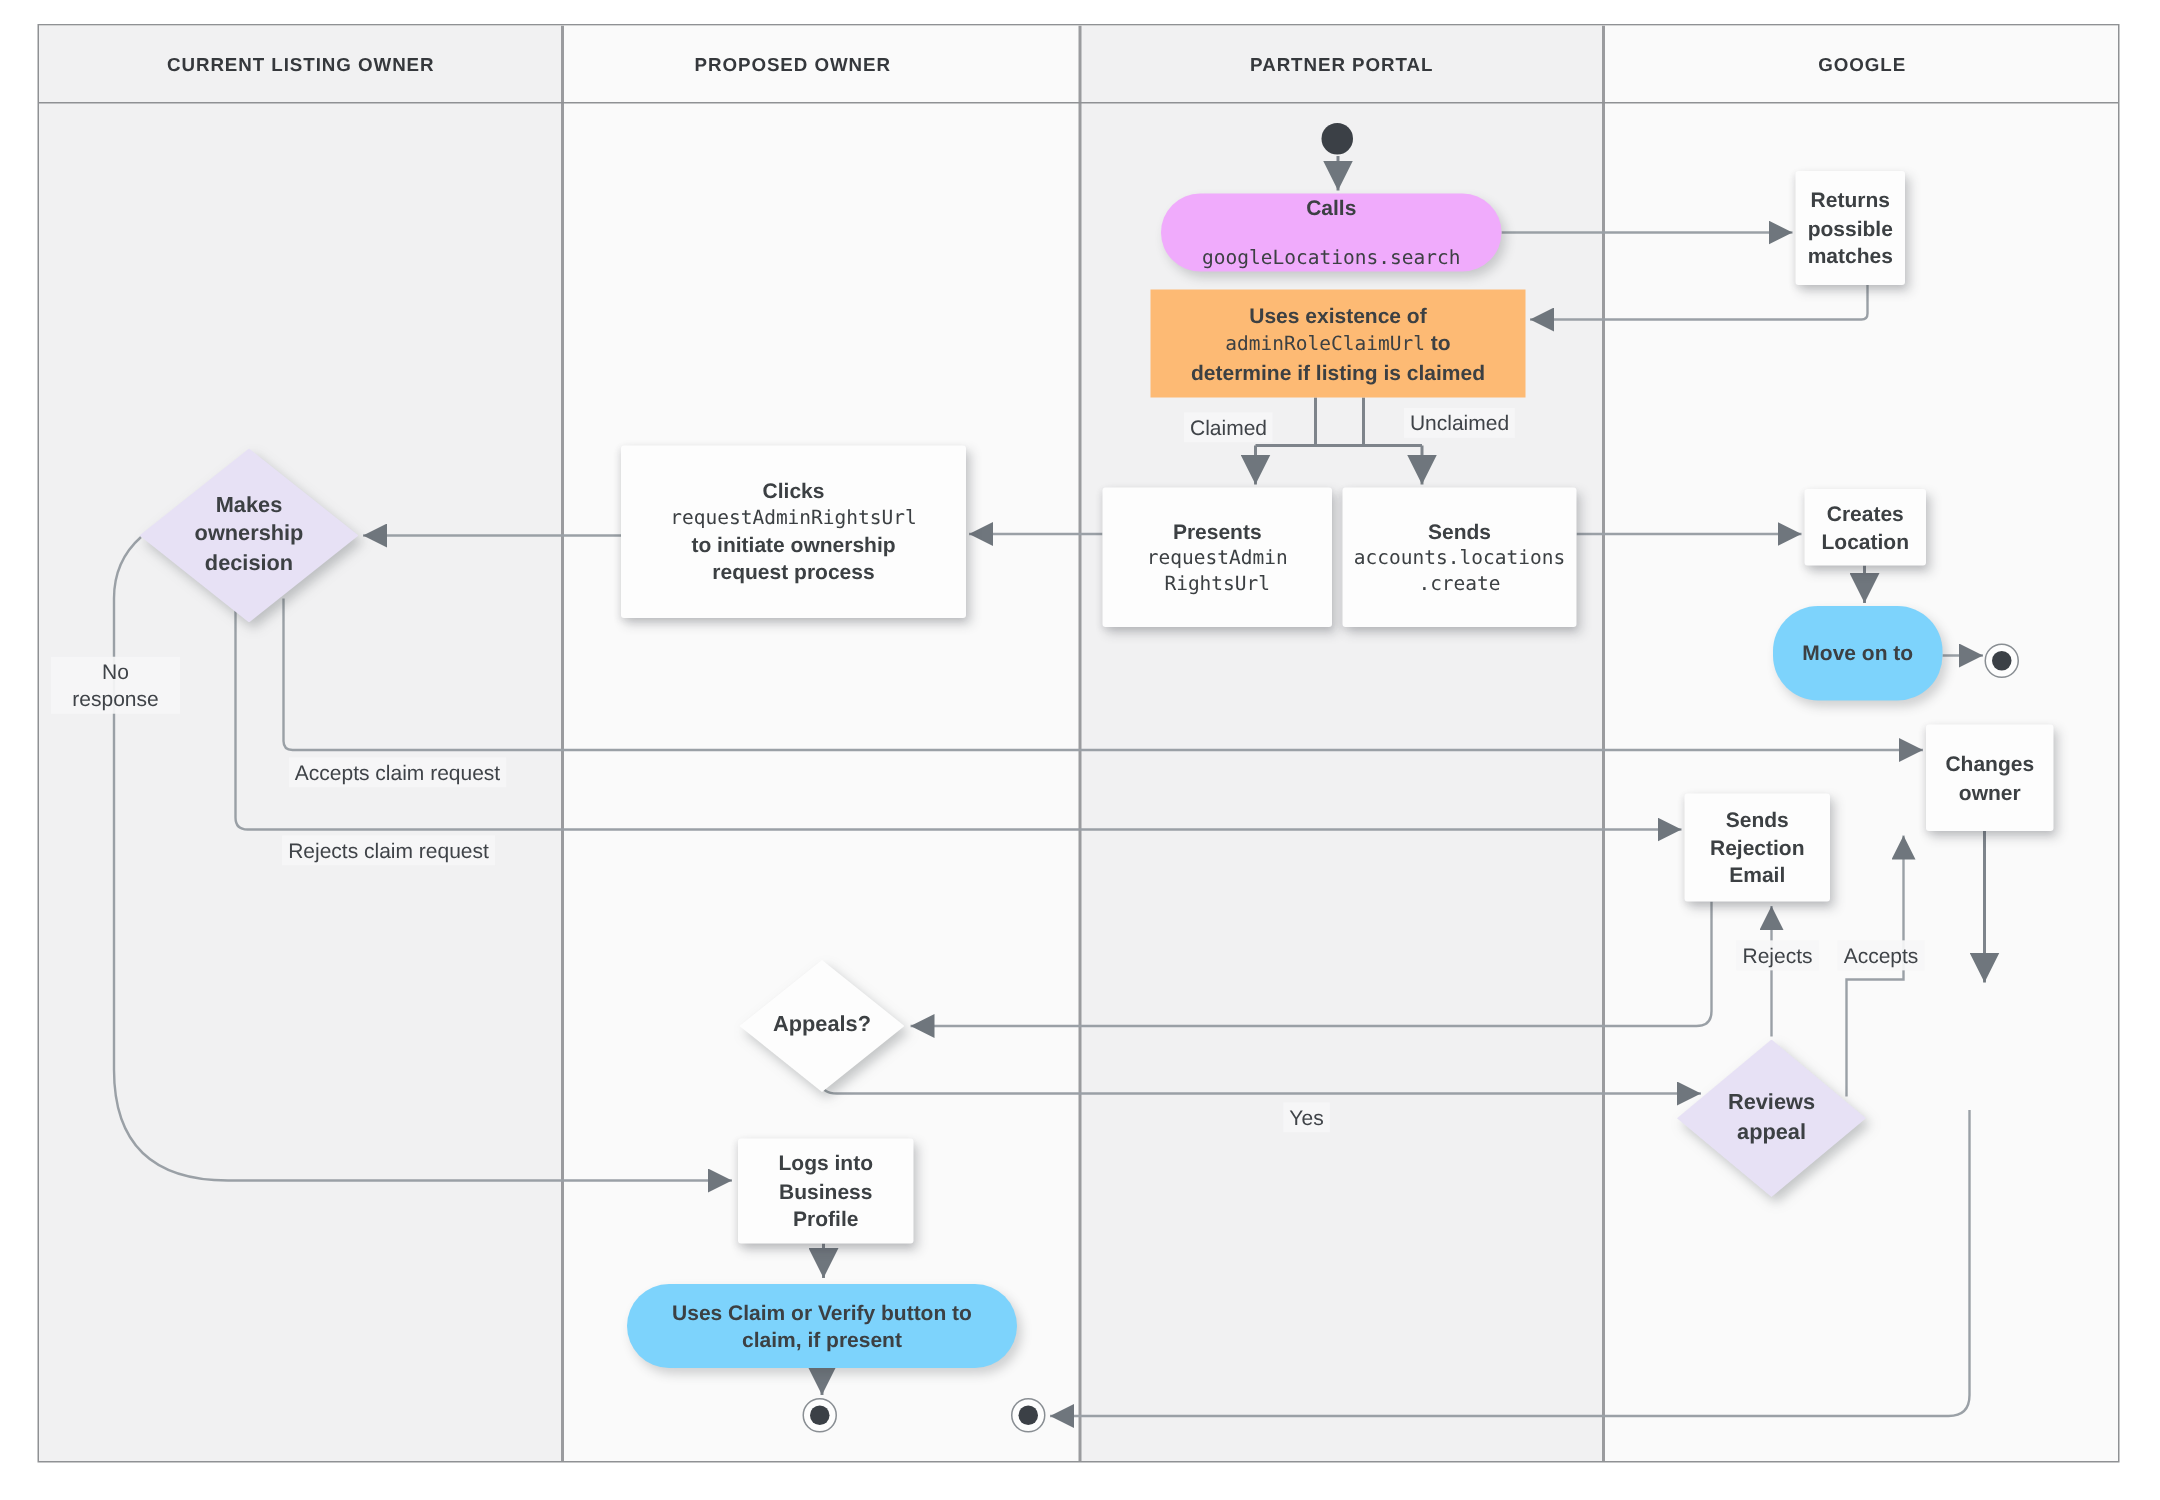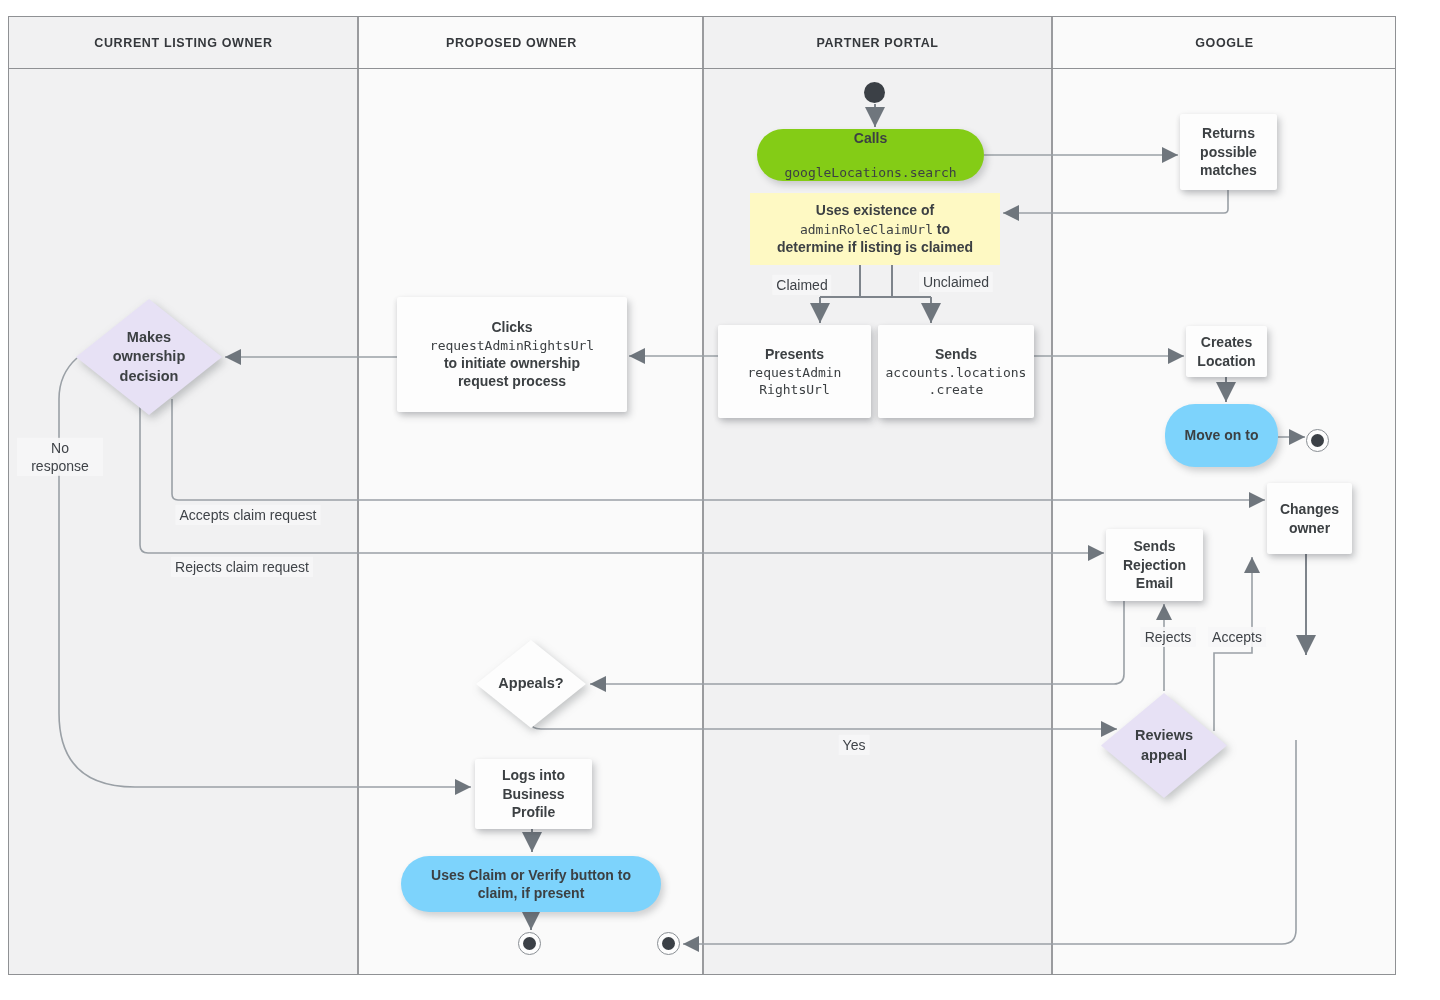--- a/index.html
+++ b/index.html
@@ -1,21 +1,21 @@
 <!DOCTYPE html>
 <html><head>
 <meta charset="utf-8">
 <style>
   html,body{margin:0;padding:0;}
   body{
     width:1440px;height:1000px;position:relative;background:#ffffff;
     font-family:"Liberation Sans", sans-serif;color:#3c4043;overflow:hidden;
   }
   .diagram{
-    position:absolute;left:8px;top:16px;width:1388px;height:959px;
+    position:absolute;left:25px;top:16px;width:1388px;height:959px;
     border:1.5px solid #8f9194;box-sizing:border-box;overflow:hidden;
   }
   .lane{position:absolute;top:0;height:100%;}
   .lane-odd{background:#f1f1f2;}
   .lane-even{background:#fafafa;}
   .lane-sep{position:absolute;top:0;width:1.5px;height:100%;background:#9a9b9e;z-index:2;}
   .header-row{position:absolute;left:0;top:0;width:100%;height:52px;border-bottom:1.5px solid #8f9194;box-sizing:border-box;z-index:3;}
   .header-cell{
     position:absolute;top:0;height:52px;display:flex;align-items:center;justify-content:center;
     font-size:12.5px;font-weight:700;letter-spacing:.05em;color:#35383c;
@@ -25,23 +25,23 @@
   .edge.bold{stroke:#7e848b;stroke-width:2;}
   .node{
     position:absolute;z-index:5;display:flex;flex-direction:column;align-items:center;justify-content:center;
     text-align:center;font-weight:700;font-size:14px;line-height:1.32;color:#3c4043;box-sizing:border-box;
   }
   .box{
     background:#fdfdfd;border-radius:2px;
     box-shadow:3px 4px 7px rgba(55,60,66,.25), -1px 2px 4px rgba(55,60,66,.10);
   }
   .pill{border-radius:30px;box-shadow:3px 4px 7px rgba(55,60,66,.22);}
-  .teal{background:#84cc16;gap:16px;}
+  .teal{background:#f0abfc;gap:16px;}
   .pink{background:#7dd3fc;}
-  .lavender-box{background:#fef9c3;box-shadow:none;}
+  .lavender-box{background:#fdba74;box-shadow:none;}
   .ellipse{border-radius:50%;box-shadow:3px 4px 7px rgba(55,60,66,.18);}
   .diamond-wrap{position:absolute;z-index:5;filter:drop-shadow(3px 4px 4px rgba(55,60,66,.28));}
   .diamond{
     width:100%;height:100%;clip-path:polygon(50% 0,100% 50%,50% 100%,0 50%);
     display:flex;align-items:center;justify-content:center;text-align:center;
     font-weight:700;font-size:14.5px;line-height:1.35;color:#3c4043;
   }
   .diamond.white{background:#fdfdfd;}
   .diamond.lavender{background:#e7e1f5;}
   .mono{font-family:"DejaVu Sans Mono", monospace;font-weight:400;font-size:13px;letter-spacing:0;}
@@ -121,21 +121,21 @@
     </div>
   <div class="term end-ring" style="left:648px;top:915px">
       <div class="end-dot"></div>
     </div>
 
   <div class="node pill teal" style="left:748px;top:112px;width:227px;height:52px">
     <span>Calls</span>
     <span class="mono">googleLocations.search</span>
   </div>
 
-  <div class="node box" style="left:1171px;top:97px;width:97px;height:76px;padding:4px">
+  <div class="node box" style="left:1171px;top:97px;width:73px;height:76px;padding:4px">
     <span>Returns possible matches</span>
   </div>
 
   <div class="node lavender-box" style="left:741px;top:176px;width:250px;height:72px">
     <span>Uses existence of</span>
     <div><span class="mono">adminRoleClaimUrl</span><span> to</span></div>
     <span>determine if listing is claimed</span>
   </div>
 
   <div class="node box" style="left:709px;top:308px;width:153px;height:93px">

